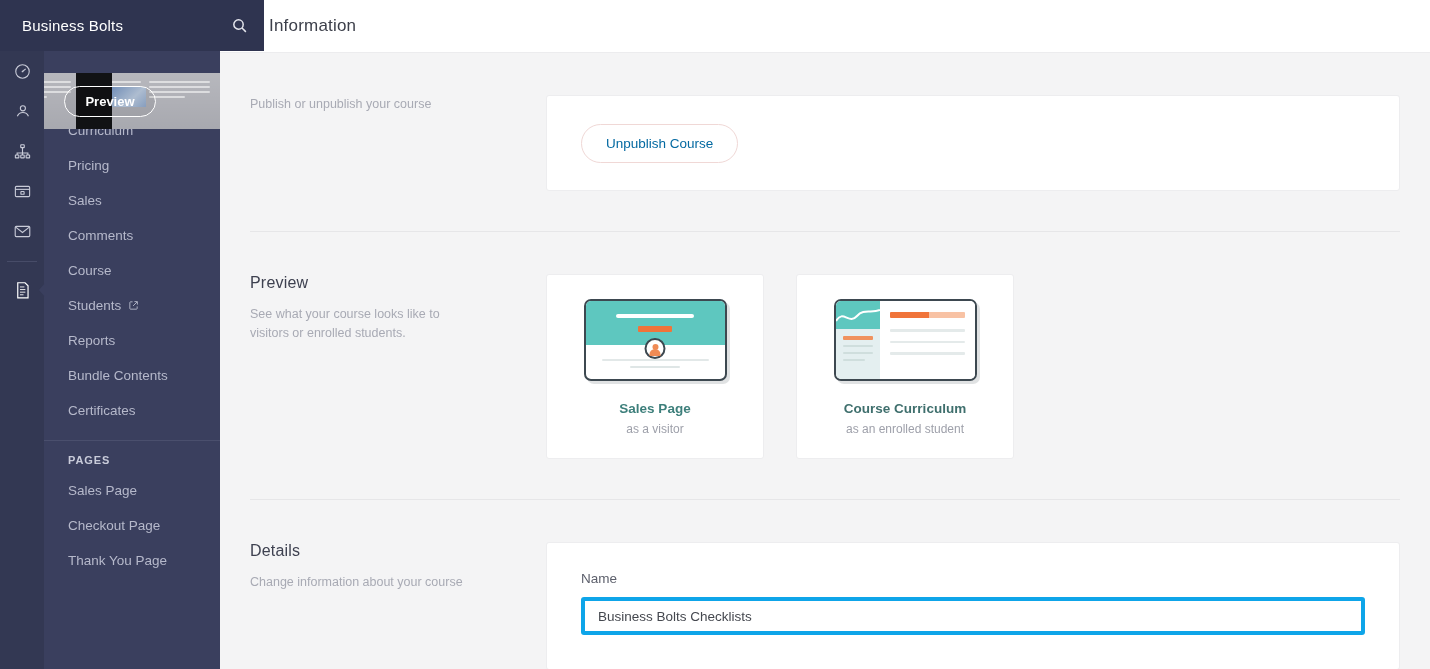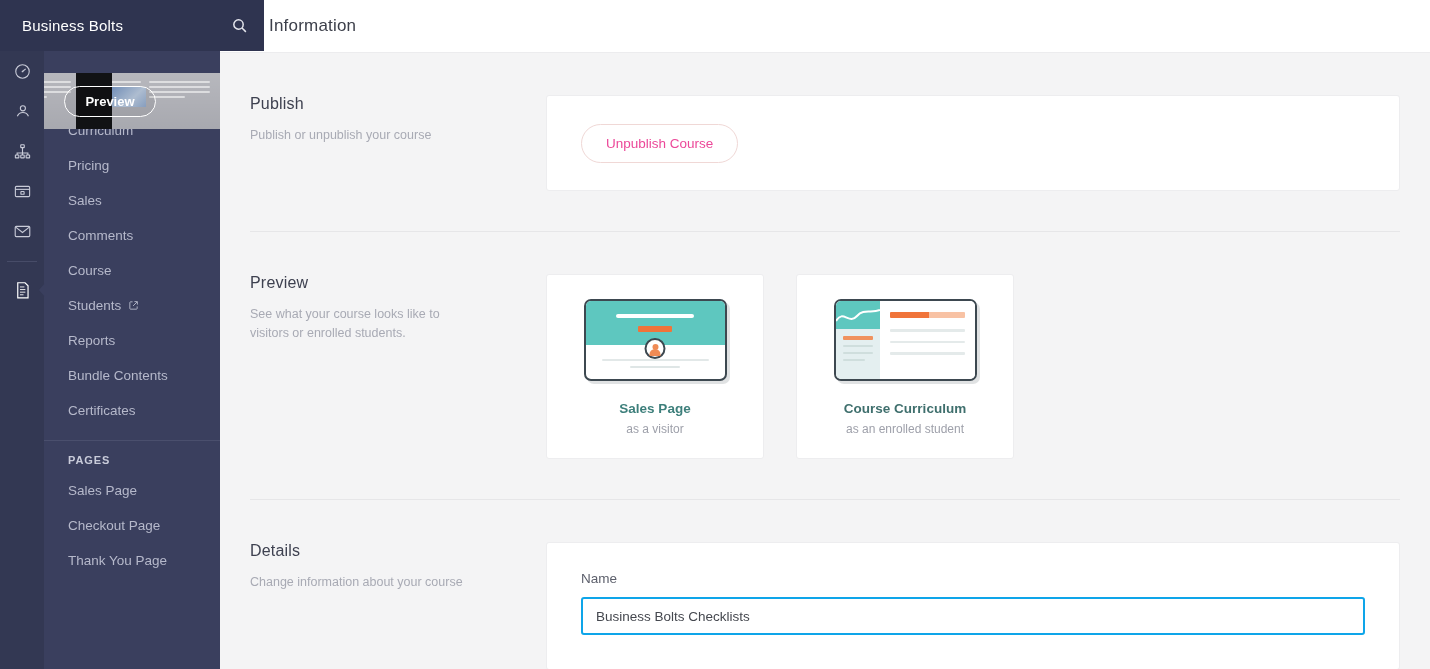--- a/index.html
+++ b/index.html
@@ -134,21 +134,21 @@
 
   .card {
     background: #ffffff; border: 1px solid #ededef; border-radius: 3px;
   }
   .publish-card {
     flex: 1; padding: 25px 34px; min-height: 96px;
     display: flex; align-items: center;
   }
   .btn-outline {
     border: 1px solid #f0d8d6; background: #fff;
-    color: #ec4899; font-size: 13.5px;
+    color: #0369a1; font-size: 13.5px;
     padding: 11px 24px; border-radius: 22px;
     white-space: nowrap;
   }
 
   .preview-card {
     width: 218px; padding: 24px 18px 22px 18px;
     display: flex; flex-direction: column; align-items: center;
   }
   .mock {
     width: 143px; height: 82px;
@@ -197,21 +197,21 @@
   .mock2-main .ln { height: 2.5px; background: #e4eaea; border-radius: 1px; margin-bottom: 9px; }
 
   .mock-label { margin-top: 20px; font-size: 13.5px; color: #3d7f7b; font-weight: 600; }
   .mock-label.dark { color: #3f6f6d; }
   .mock-sub { margin-top: 6px; font-size: 12px; color: #9ea0aa; }
 
   .details-card { flex: 1; padding: 28px 34px 34px 34px; }
   .field-label { font-size: 13.5px; color: #5d606c; margin-bottom: 11px; }
   .text-input {
     width: 100%; height: 38px;
-    border: 2px solid #0ea5e9; border-radius: 3px;
+    border: 4px solid #0ea5e9; border-radius: 3px;
     padding: 9px 13px; font-size: 13.5px; color: #45484f;
     font-family: "Liberation Sans", sans-serif;
     background: #fff; outline: none;
   }
 </style>
 </head>
 <body>
 
 <div class="app">
 
@@ -368,21 +368,20 @@
           <path d="M14 7.4h3.2M14 10.2h3.2M7.2 14.6h10M7.2 17.6h10M7.2 20.3h6.4" stroke-width="1.2"></path>
         </svg>
       </span>
       <span class="topbar-title">Information</span>
     </div>
 
     <div class="scroll">
 
       <div class="section">
         <div class="sect-left">
-          <div class="sect-title">Publish</div>
           <div class="sect-desc">Publish or unpublish your course</div>
         </div>
         <div class="sect-right">
           <div class="card publish-card">
             <button class="btn-outline">Unpublish Course</button>
           </div>
         </div>
       </div>
 
       <div class="section">

